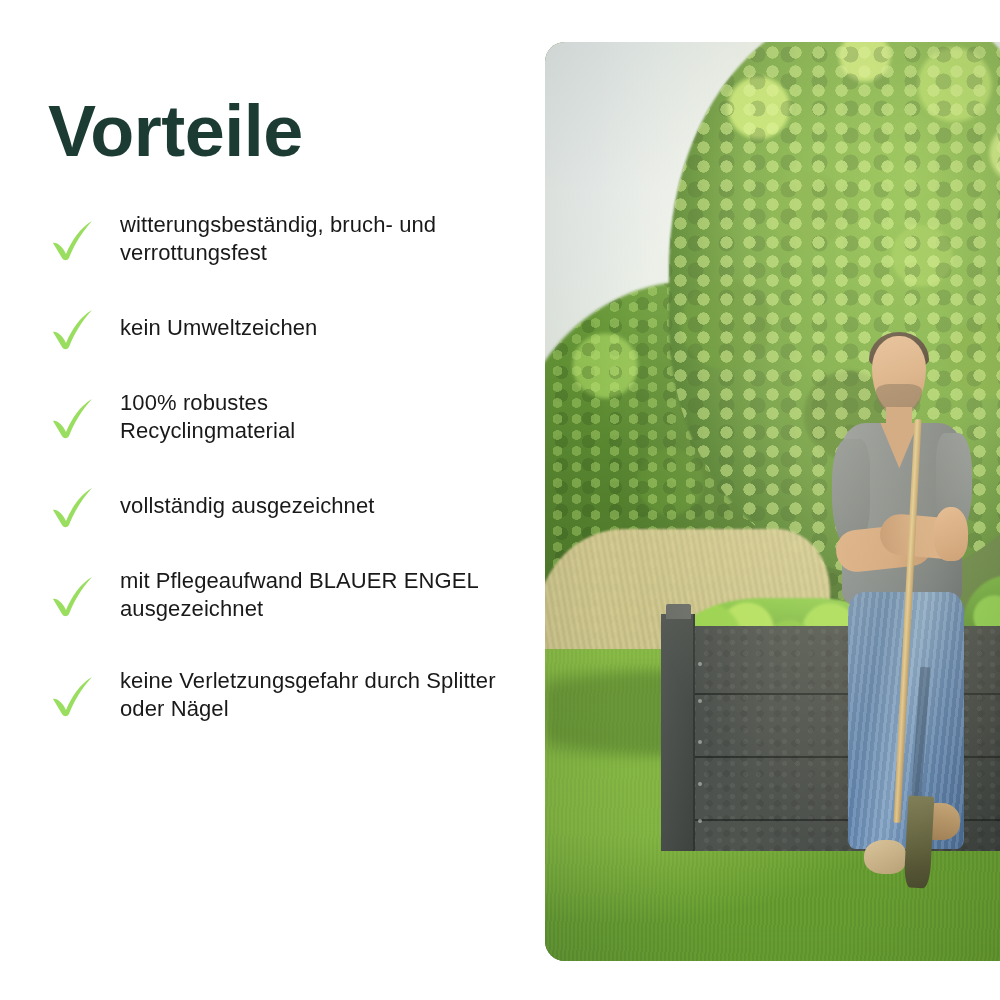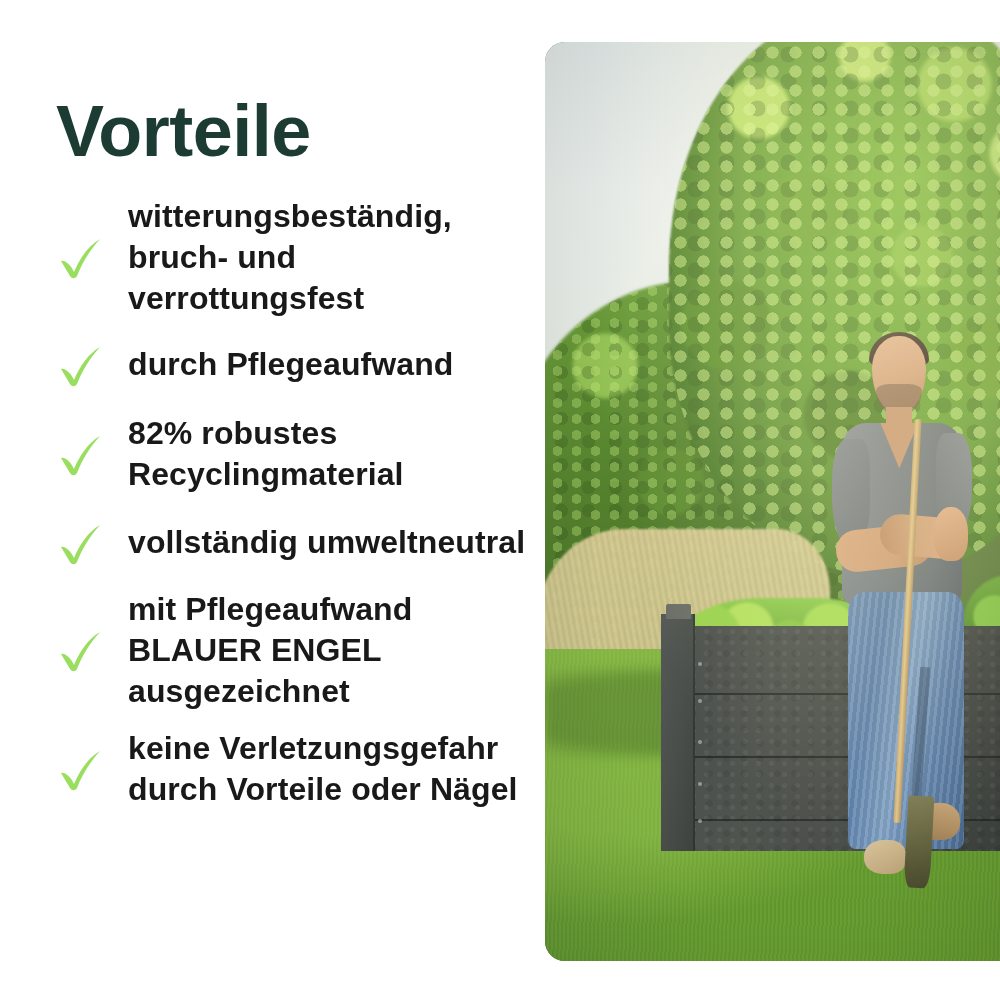--- a/index.html
+++ b/index.html
@@ -20,21 +20,21 @@
   .page {
     position: relative;
     width: 1000px;
     height: 1000px;
     background: #ffffff;
   }
 
   
   .left-col {
     position: absolute;
-    left: 8px;
+    left: 0;
     top: 0;
     width: 530px;
     height: 1000px;
     padding: 0;
   }
 
   .page-title {
     position: absolute;
     left: 48px;
     top: 95px;
@@ -68,24 +68,24 @@
   .check-icon {
     flex: 0 0 auto;
     width: 52px;
     height: 52px;
     margin-right: 22px;
     display: block;
   }
   .check-icon svg { display: block; width: 52px; height: 52px; }
 
   .benefit-text {
-    font-size: 32px;
+    font-size: 22px;
     line-height: 1.28;
     color: #19191a;
-    font-weight: 700;
+    font-weight: 400;
     letter-spacing: 0.1px;
     max-width: 400px;
   }
 
   
   .photo-frame {
     position: absolute;
     left: 545px;
     top: 42px;
     width: 475px;   
@@ -489,57 +489,57 @@
         <span class="benefit-text">witterungsbeständig, bruch- und verrottungsfest</span>
       </li>
 
 
       <li class="benefit-item">
         <span class="check-icon">
           <svg viewBox="0 0 52 52" aria-hidden="true">
             <path d="M7 30 C11 29, 16 33, 20 41 C26 27, 34 15, 46 8 C36 19, 28 32, 23 45 C21 48, 18 48, 16 45 C13 40, 10 35, 7 30 Z" fill="#9ade5f"></path>
           </svg>
         </span>
-        <span class="benefit-text">durch Pflegeaufwand</span>
+        <span class="benefit-text">kein Umweltzeichen</span>
       </li>
 
       <li class="benefit-item two-line">
         <span class="check-icon">
           <svg viewBox="0 0 52 52" aria-hidden="true">
             <path d="M7 30 C11 29, 16 33, 20 41 C26 27, 34 15, 46 8 C36 19, 28 32, 23 45 C21 48, 18 48, 16 45 C13 40, 10 35, 7 30 Z" fill="#9ade5f"></path>
           </svg>
         </span>
-        <span class="benefit-text" style="max-width:250px">82% robustes Recyclingmaterial</span>
+        <span class="benefit-text" style="max-width:250px">100% robustes Recyclingmaterial</span>
       </li>
 
       <li class="benefit-item">
         <span class="check-icon">
           <svg viewBox="0 0 52 52" aria-hidden="true">
             <path d="M7 30 C11 29, 16 33, 20 41 C26 27, 34 15, 46 8 C36 19, 28 32, 23 45 C21 48, 18 48, 16 45 C13 40, 10 35, 7 30 Z" fill="#9ade5f"></path>
           </svg>
         </span>
-        <span class="benefit-text">vollständig umweltneutral</span>
+        <span class="benefit-text">vollständig ausgezeichnet</span>
       </li>
 
       <li class="benefit-item two-line">
         <span class="check-icon">
           <svg viewBox="0 0 52 52" aria-hidden="true">
             <path d="M7 30 C11 29, 16 33, 20 41 C26 27, 34 15, 46 8 C36 19, 28 32, 23 45 C21 48, 18 48, 16 45 C13 40, 10 35, 7 30 Z" fill="#9ade5f"></path>
           </svg>
         </span>
         <span class="benefit-text">mit Pflegeaufwand BLAUER ENGEL ausgezeichnet</span>
       </li>
 
       <li class="benefit-item two-line">
         <span class="check-icon">
           <svg viewBox="0 0 52 52" aria-hidden="true">
             <path d="M7 30 C11 29, 16 33, 20 41 C26 27, 34 15, 46 8 C36 19, 28 32, 23 45 C21 48, 18 48, 16 45 C13 40, 10 35, 7 30 Z" fill="#9ade5f"></path>
           </svg>
         </span>
-        <span class="benefit-text">keine Verletzungsgefahr durch Vorteile oder Nägel</span>
+        <span class="benefit-text">keine Verletzungsgefahr durch Splitter oder Nägel</span>
       </li>
 
     </ul>
   </div>
 
   <div class="photo-frame">
     <div class="photo">
 
       <div class="sky"></div>
       <div class="hedge"></div>

